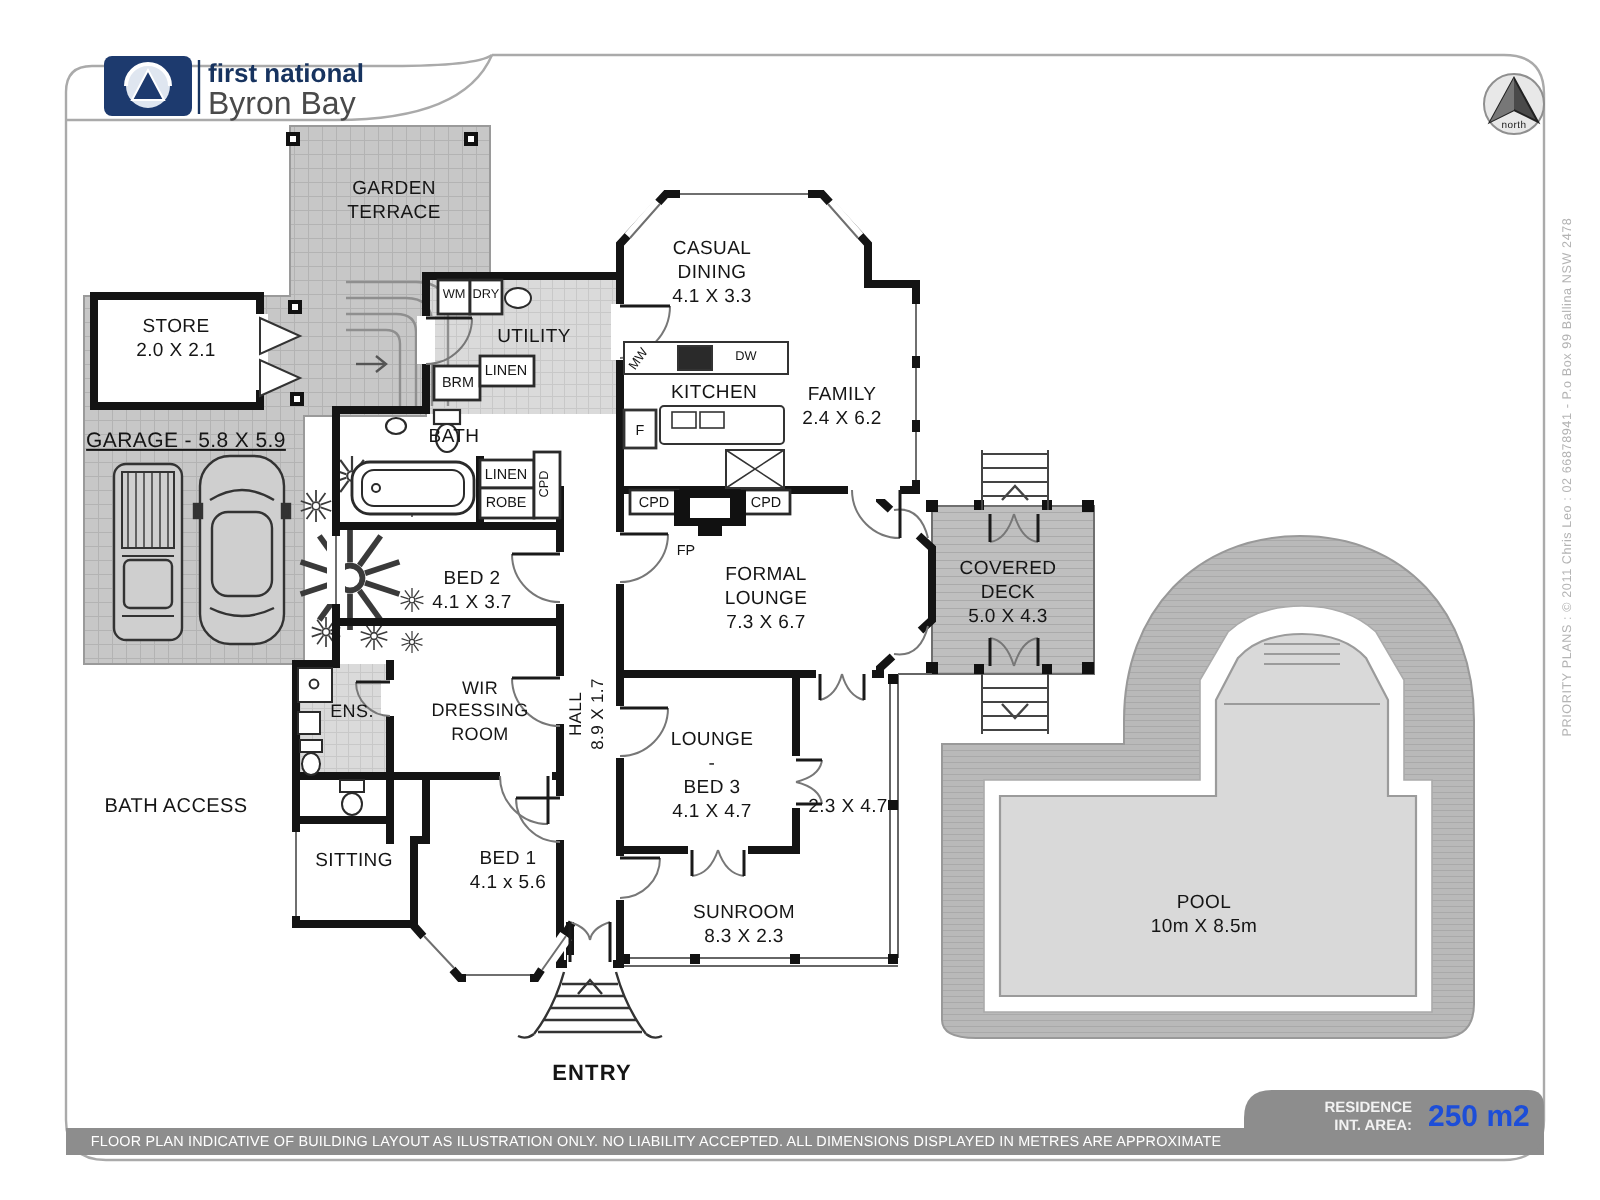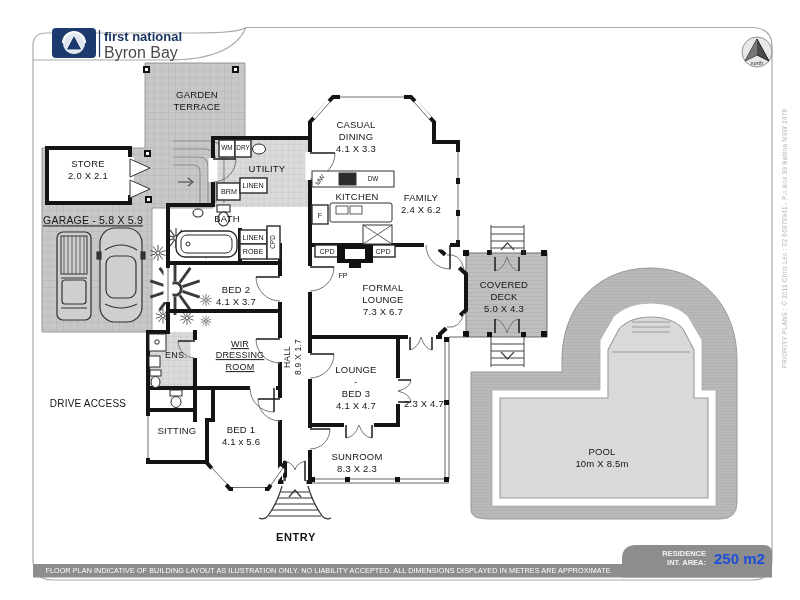--- a/index.html
+++ b/index.html
@@ -373,21 +373,21 @@
 
 <div class="lbl" style="left:197px;top:101px;">GARDEN
 TERRACE</div>
 <div class="lbl" style="left:88px;top:170px;">STORE
 2.0 X 2.1</div>
 <div class="lbl big" style="left:93px;top:221px;text-decoration:underline;">GARAGE - 5.8 X 5.9</div>
 <div class="lbl" style="left:267px;top:169px;">UTILITY</div>
 <div class="lbl" style="left:227px;top:219px;">BATH</div>
 <div class="lbl" style="left:236px;top:296px;">BED 2
 4.1 X 3.7</div>
-<div class="lbl" style="left:240px;top:356px;font-size:9px;text-decoration:underline;">WIR
+<div class="lbl" style="left:240px;top:356px;font-size:9px;">WIR
 DRESSING
 ROOM</div>
 <div class="lbl" style="left:176px;top:356px;font-size:9px;">ENS.</div>
 <div class="lbl rot" style="left:293px;top:357px;font-size:8.5px;">HALL
 8.9 X 1.7</div>
 <div class="lbl" style="left:356px;top:137px;">CASUAL
 DINING
 4.1 X 3.3</div>
 <div class="lbl" style="left:357px;top:197px;">KITCHEN</div>
 <div class="lbl" style="left:421px;top:204px;">FAMILY
@@ -396,26 +396,26 @@
 LOUNGE
 7.3 X 6.7</div>
 <div class="lbl" style="left:504px;top:297px;">COVERED
 DECK
 5.0 X 4.3</div>
 <div class="lbl" style="left:356px;top:388px;">LOUNGE
 -
 BED 3
 4.1 X 4.7</div>
 <div class="lbl" style="left:424px;top:404px;">2.3 X 4.7</div>
-<div class="lbl" style="left:357px;top:463px;text-align:center;">SUNROOM
+<div class="lbl" style="left:372px;top:463px;text-align:center;">SUNROOM
 8.3 X 2.3</div>
-<div class="lbl" style="left:241px;top:436px;">BED 1
+<div class="lbl" style="left:254px;top:436px;">BED 1
 4.1 x 5.6</div>
 <div class="lbl" style="left:177px;top:431px;">SITTING</div>
-<div class="lbl big" style="left:88px;top:404px;font-size:10px;">DRIVE ACCESS</div>
+<div class="lbl big" style="left:88px;top:404px;font-size:10px;">BATH ACCESS</div>
 <div class="lbl entry" style="left:296px;top:538px;">ENTRY</div>
 <div class="lbl" style="left:602px;top:458px;">POOL
 10m X 8.5m</div>
 
 <div class="lbl xs" style="left:227px;top:148px;">WM</div>
 <div class="lbl xs" style="left:243px;top:148px;">DRY</div>
 <div class="lbl sm" style="left:229px;top:191px;">BRM</div>
 <div class="lbl sm" style="left:253px;top:185px;">LINEN</div>
 <div class="lbl sm" style="left:253px;top:237px;">LINEN</div>
 <div class="lbl sm" style="left:253px;top:251px;">ROBE</div>

